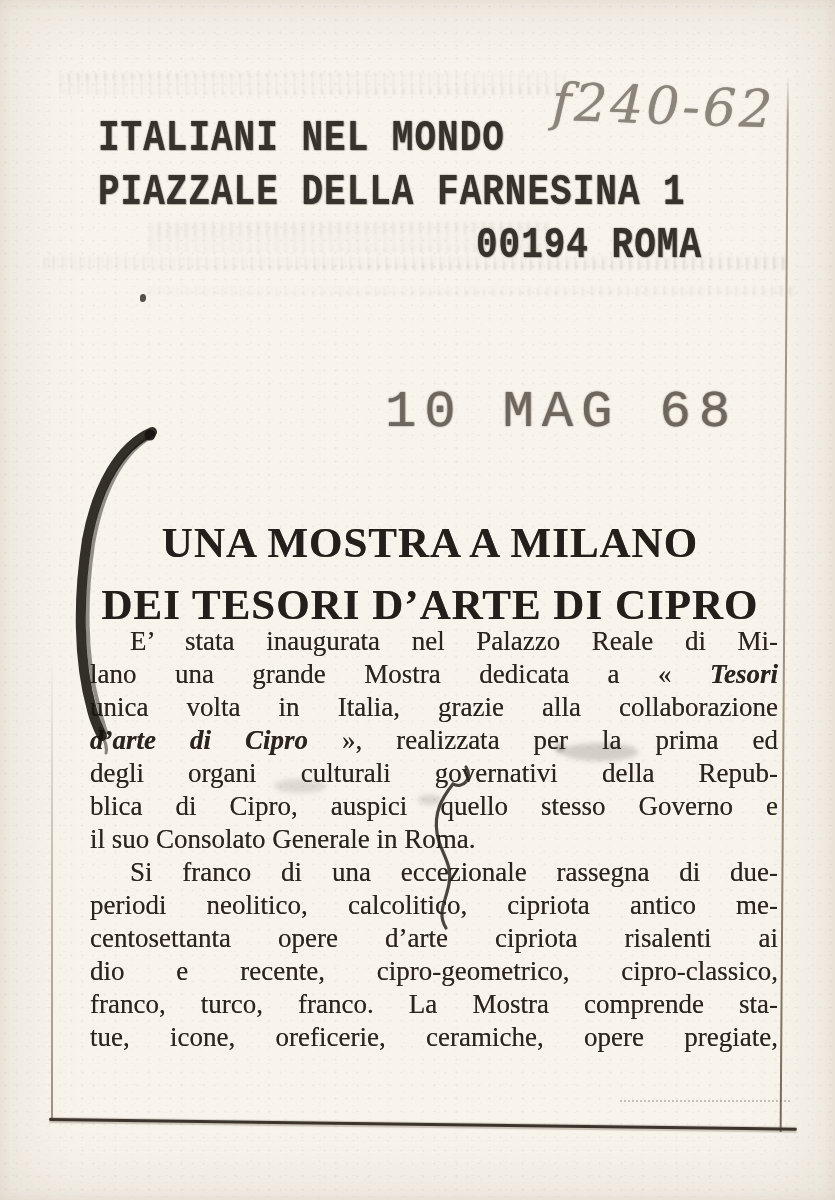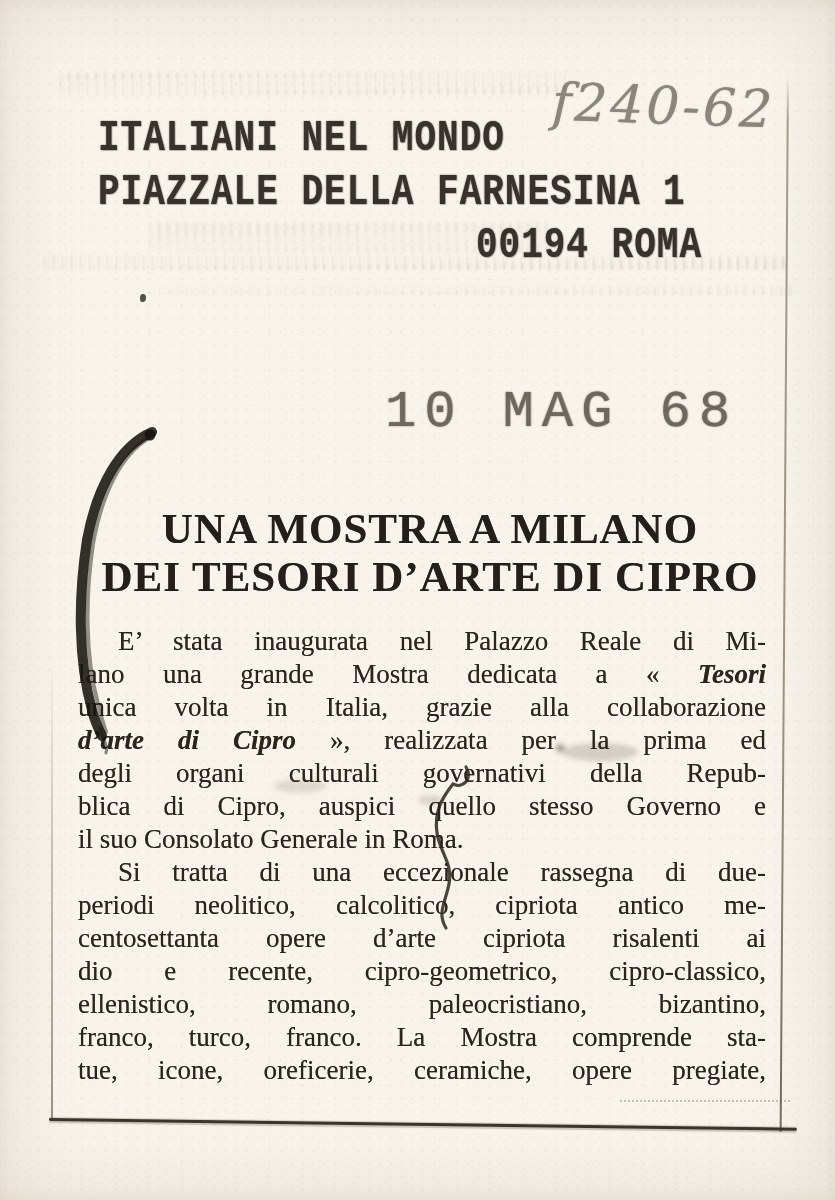--- a/index.html
+++ b/index.html
@@ -55,23 +55,23 @@
     font-family:"Liberation Mono", monospace; font-size:52px;
     letter-spacing:8px; color:#6e675e;
     text-shadow:0 0 1.8px rgba(110,103,94,.9), 1px 0 0 rgba(110,103,94,.35);
   }
   .title{
     position:absolute; left:80px; top:505px; width:700px; margin:0; z-index:3;
     text-align:center; font-family:"Liberation Serif", serif; font-weight:bold;
     font-size:43px; line-height:48px; letter-spacing:1px; color:#241f1a;
     text-shadow:0 0 .6px rgba(36,31,26,.7);
   }
-  .title .tl{ display:block; }
+  .title .tl{ display:block;margin-top:14px; }
   .article-body{
-    position:absolute; left:78px; top:625px; width:688px; z-index:3;
+    position:absolute; left:90px; top:625px; width:688px; z-index:3;
     font-size:27px; line-height:33px; color:#2c251e;
     text-shadow:0 0 .5px rgba(44,37,30,.65);
   }
   .line{ text-align:justify; text-align-last:justify; }
   .line.noj{ text-align-last:left; }
   .line.indent{ text-indent:40px; }
   .ital{ font-style:italic;font-weight:bold; }
   .rule-right{
     position:absolute; left:787px; top:76px; width:2px; height:1056px; z-index:2;
     transform:rotate(.4deg); transform-origin:top center;
@@ -124,25 +124,24 @@
       <div>
         <div class="line indent"><span>E’ stata inaugurata nel Palazzo Reale di Mi-</span></div>
         <div class="line"><span>lano una grande Mostra dedicata a « </span><span class="ital">Tesori</span></div>
         <div class="line"><span>unica volta in Italia, grazie alla collaborazione</span></div>
         <div class="line"><span class="ital">d’arte di Cipro</span><span> », realizzata per la prima ed</span></div>
         <div class="line"><span>degli organi culturali governativi della Repub-</span></div>
         <div class="line"><span>blica di Cipro, auspici quello stesso Governo e</span></div>
         <div class="line noj"><span>il suo Consolato Generale in Roma.</span></div>
       </div>
       <div>
-        <div class="line indent"><span>Si tratta di una eccezionale rassegna di due-</span></div>
+        <div class="line indent"><span>Si franco di una eccezionale rassegna di due-</span></div>
         <div class="line"><span>periodi neolitico, calcolitico, cipriota antico me-</span></div>
         <div class="line"><span>centosettanta opere d’arte cipriota risalenti ai</span></div>
         <div class="line"><span>dio e recente, cipro-geometrico, cipro-classico,</span></div>
-        <div class="line"><span>ellenistico, romano, paleocristiano, bizantino,</span></div>
         <div class="line"><span>franco, turco, franco. La Mostra comprende sta-</span></div>
         <div class="line"><span>tue, icone, oreficerie, ceramiche, opere pregiate,</span></div>
       </div>
     </div>
 
   <div class="rule-right"></div>
   <div class="rule-left"></div>
   <div class="rule-bottom"></div>
   <div class="rule-faint"></div>
 

